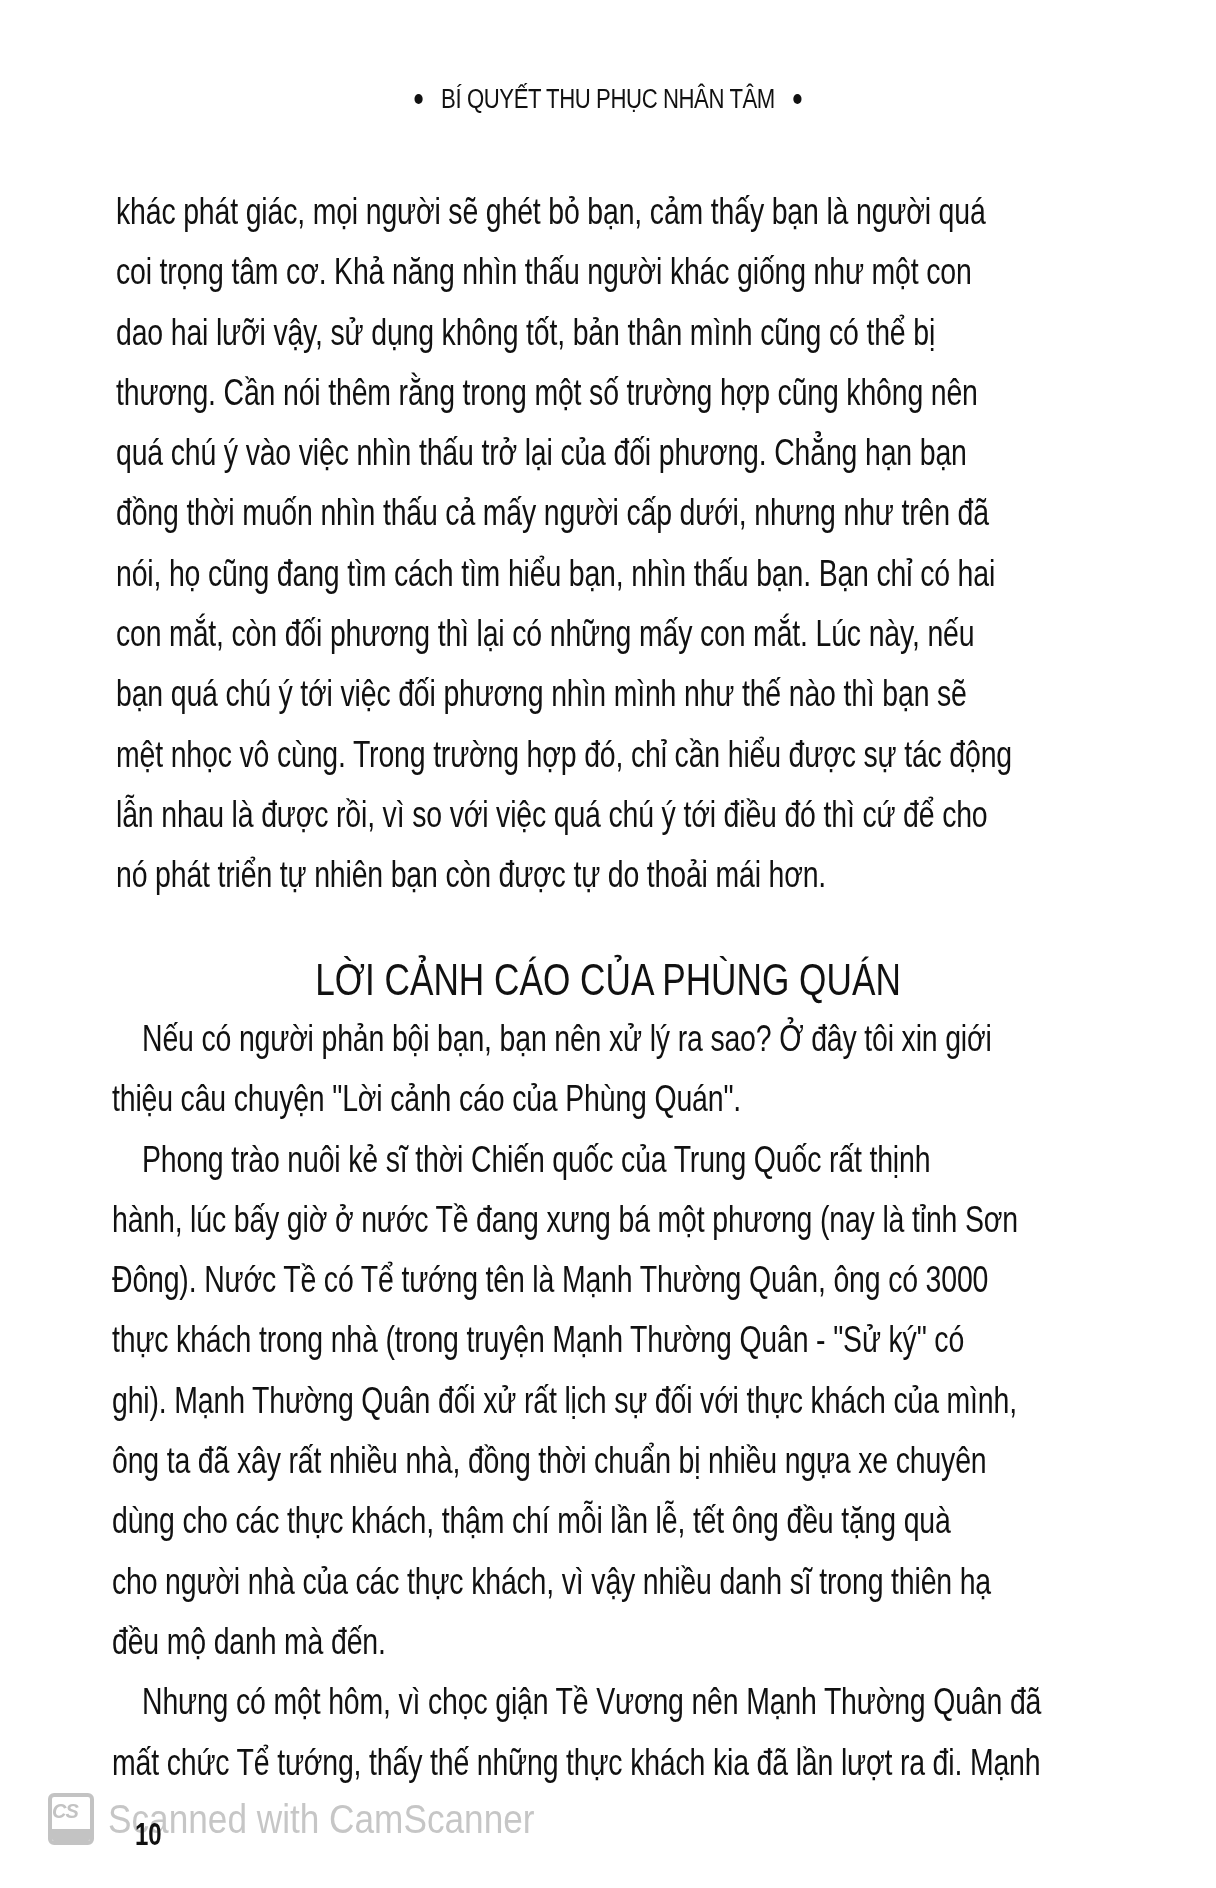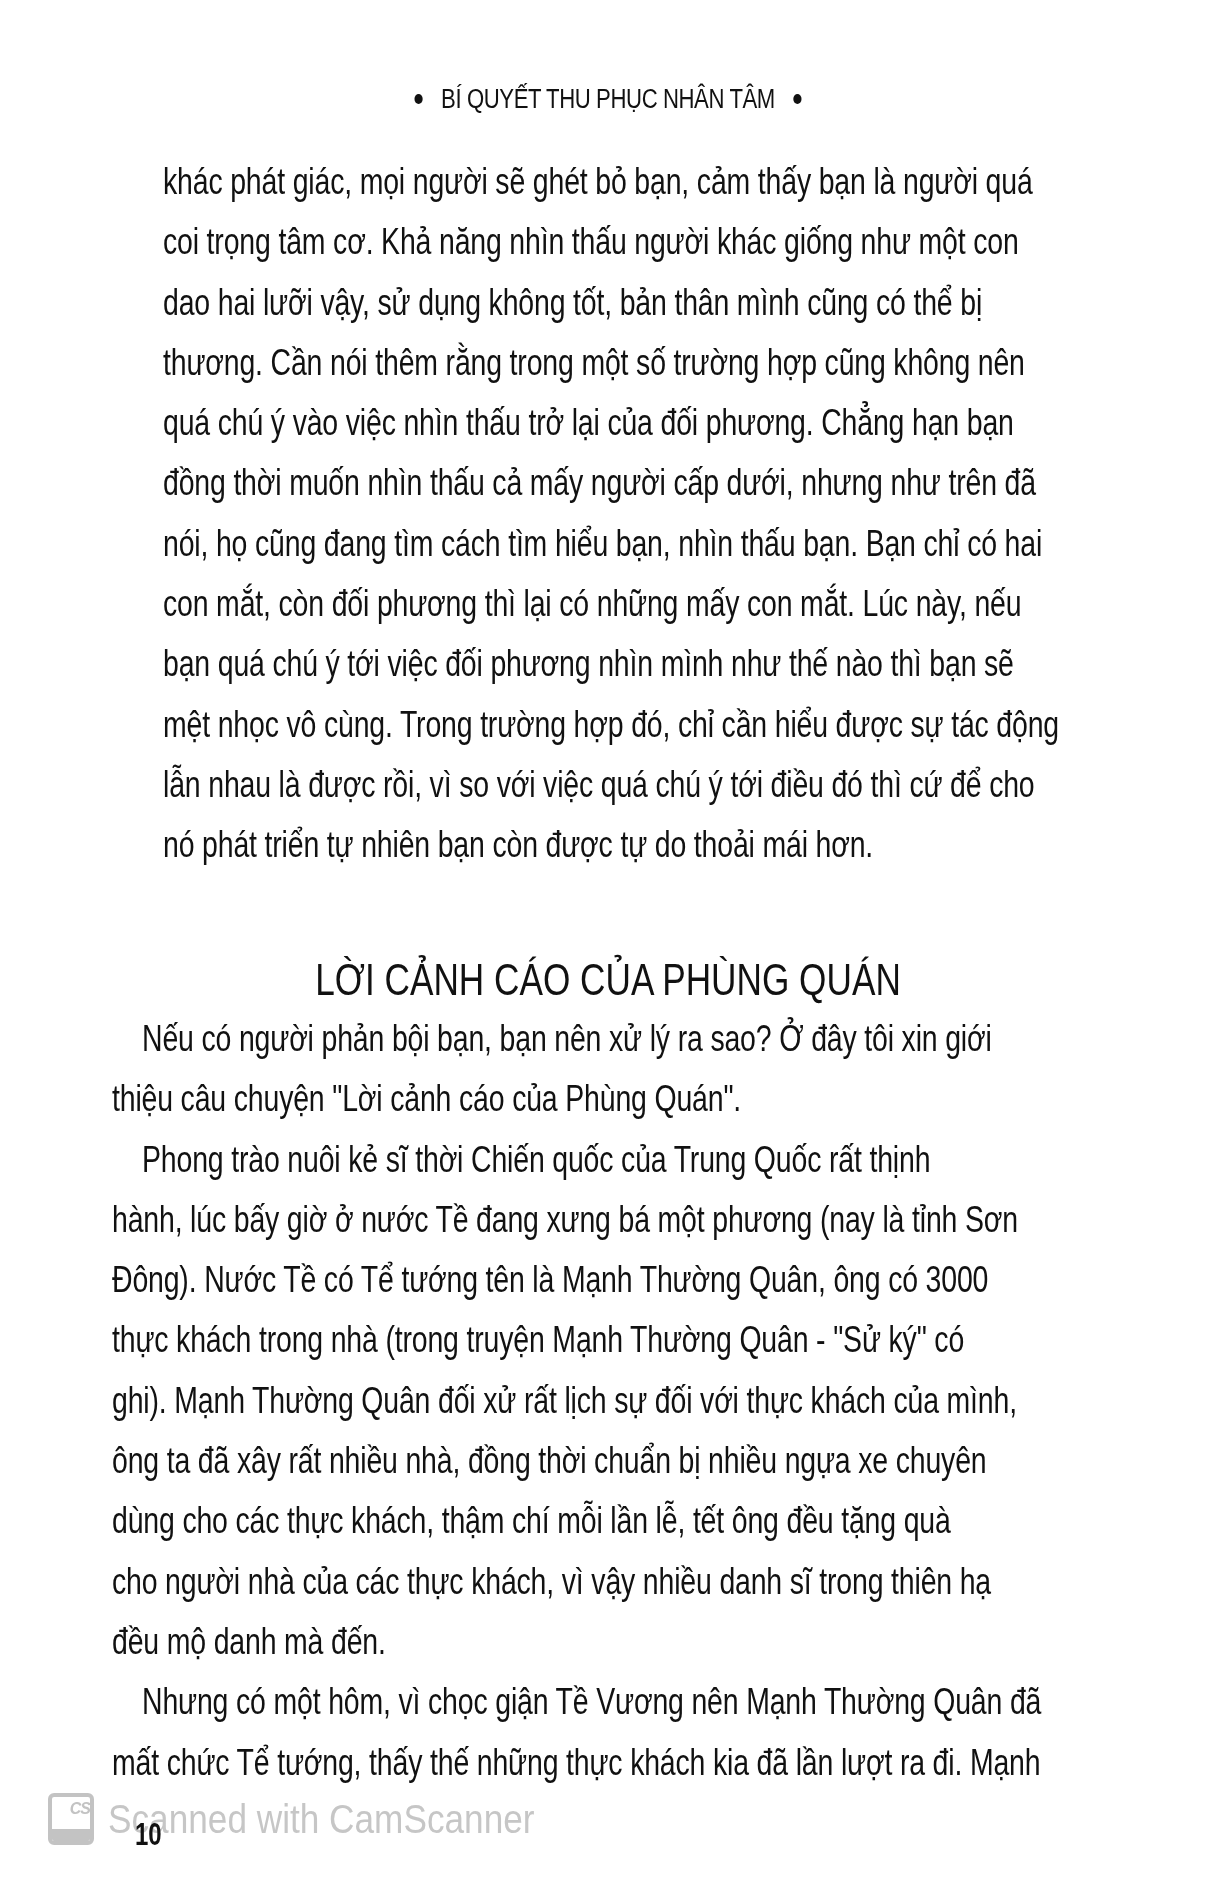--- a/index.html
+++ b/index.html
@@ -35,23 +35,22 @@
       border-radius: 50%;
       background: #111;
       vertical-align: middle;
       margin: 0 22px;
       position: relative;
       top: -2px;
     }
     .content {
       position: absolute;
       left: 116px;
-      top: 162px;
+      top: 192px;
       width: 980px;
-      margin-left: 47px;
     }
     .line {
       height: 60.3px;
       font-family: "Liberation Sans", sans-serif;
       font-size: 36px;
       line-height: 40px;
       white-space: nowrap;
       transform: scaleX(0.79);
       transform-origin: 0 0;
       letter-spacing: -0.2px;
@@ -106,24 +105,24 @@
       box-sizing: border-box;
       position: relative;
       background: #ffffff;
       overflow: hidden;
     }
     .cs-logo .cs-text {
       position: absolute;
       top: 3px;
       left: 0;
       width: 100%;
-      text-align: right;
+      text-align: left;
       font-family: "Liberation Sans", sans-serif;
       font-weight: bold;
-      font-size: 16px;
+      font-size: 20px;
       color: #b9b9b9;
       letter-spacing: -1px;
       font-style: italic;
     }
     .cs-logo .cs-bar {
       position: absolute;
       bottom: 0;
       left: 0;
       width: 100%;
       height: 12px;

